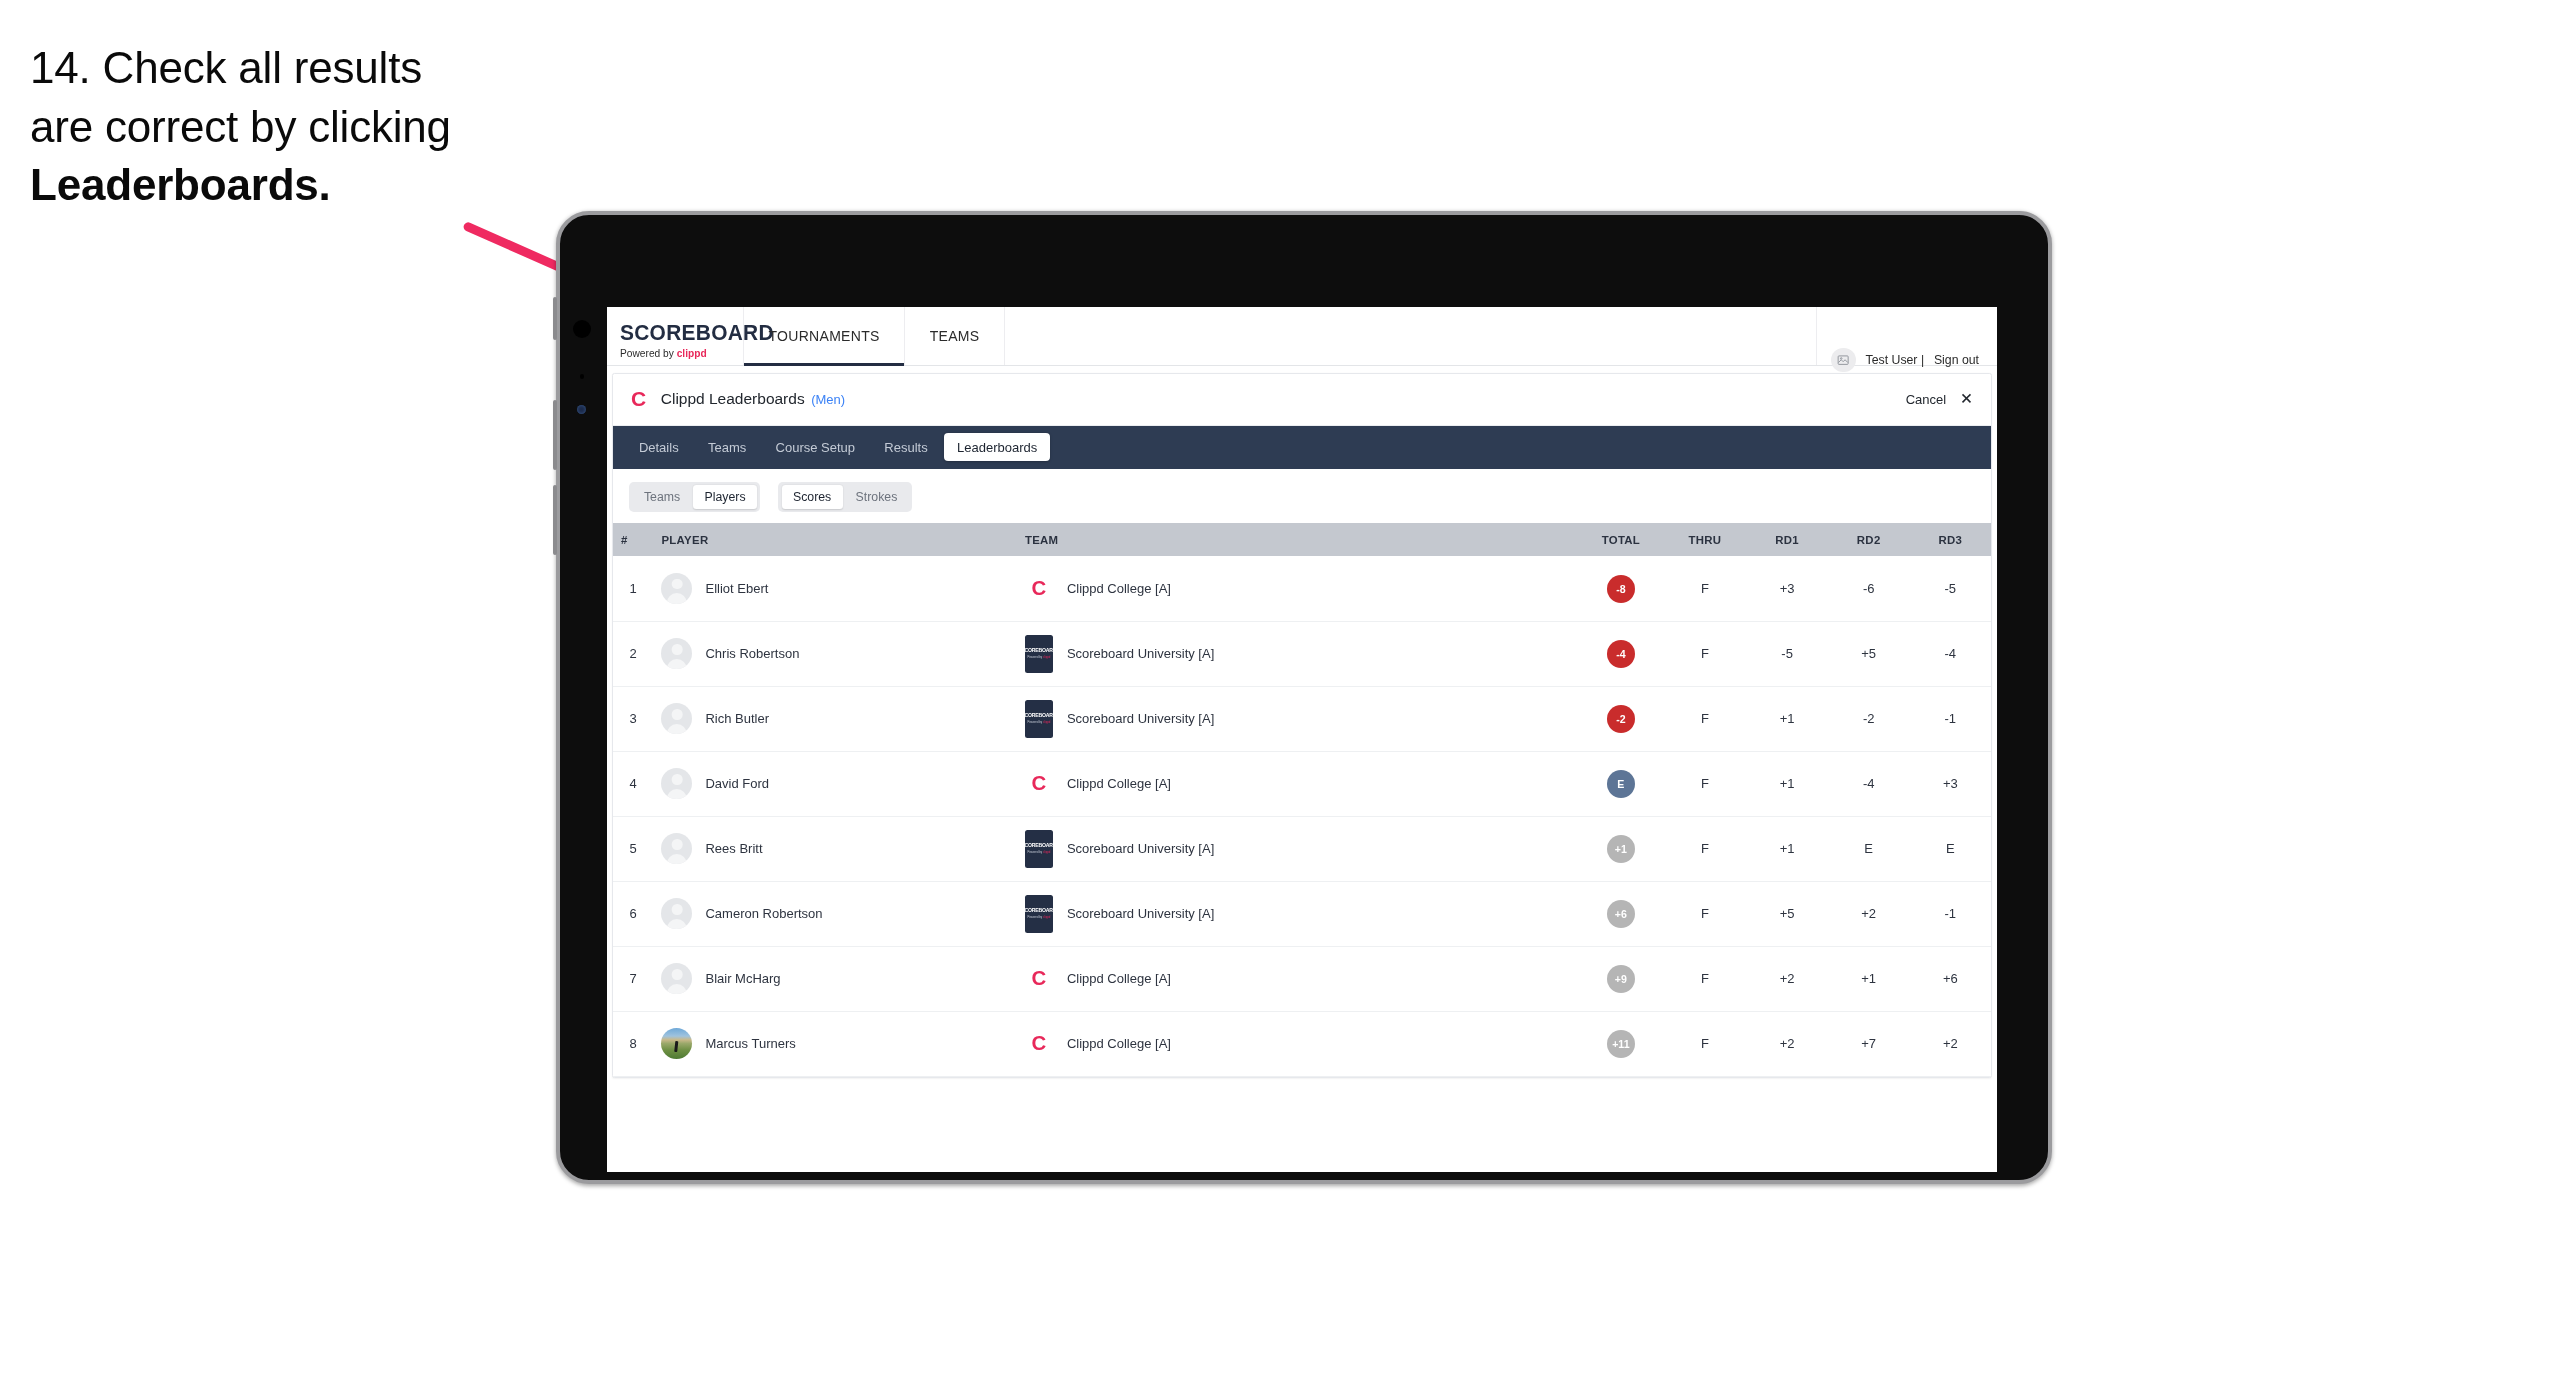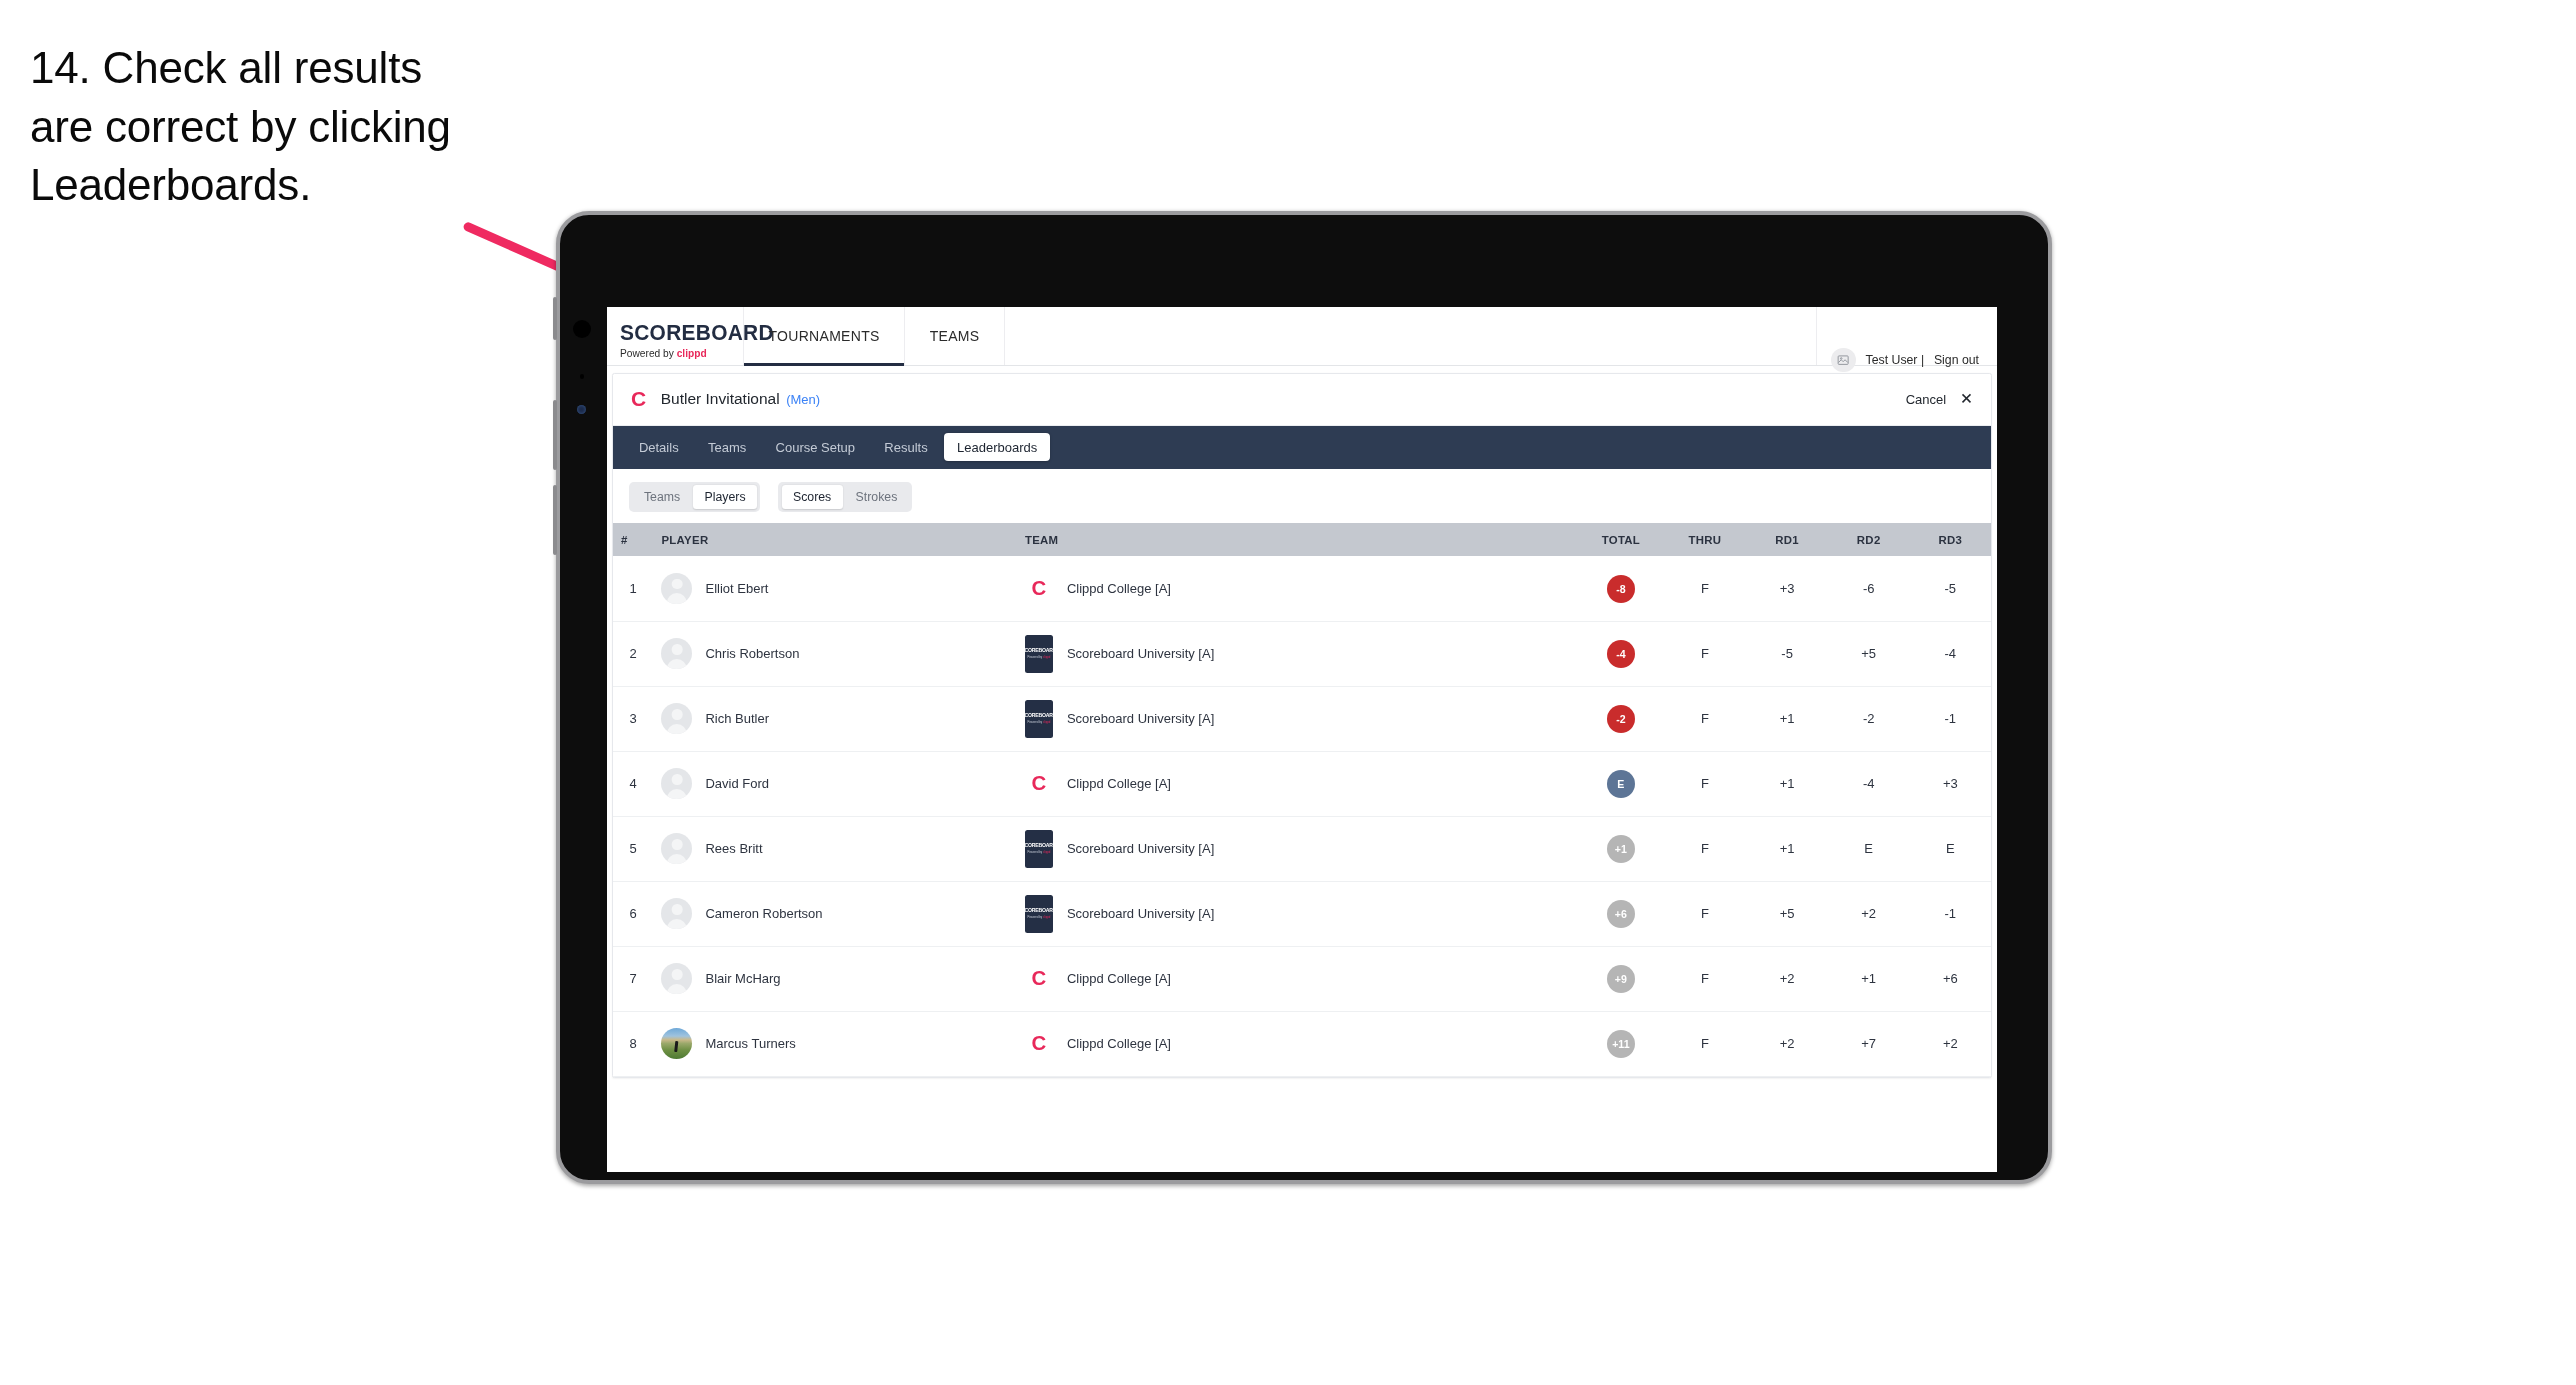--- a/index.html
+++ b/index.html
@@ -13,21 +13,21 @@
   
   #annotation {
     position: absolute;
     left: 30px; top: 39px;
     width: 654px;
     font-size: 44px;
     line-height: 1.33;
     color: #0a0a0a;
     letter-spacing: -0.2px;
   }
-  #annotation .bold { font-weight: normal; }
+  #annotation .bold { font-weight: bold; }
 
   
   #arrow-svg {
     position: absolute;
     left: 441px; top: 204px;
     width: 572px; height: 294px;
     pointer-events: none;
   }
 
   
@@ -360,21 +360,21 @@
         <span id="user-name">Test User |</span>
         <span id="signout">Sign out</span>
       </div>
     </div>
 
     <div id="body-wrap">
       <div id="card">
 
         <div id="title-row">
           <span id="title-logo">C</span>
-          <span id="title-text">Butler Invitational</span>
+          <span id="title-text">Clippd Leaderboards</span>
           <span id="title-sub">(Men)</span>
           <span id="title-spacer"></span>
           <span id="cancel-btn">
             <span>Cancel</span>
             <span id="cancel-x">✕</span>
           </span>
         </div>
 
         <div id="tabbar">
           <div class="tab"><span>Details</span></div>

